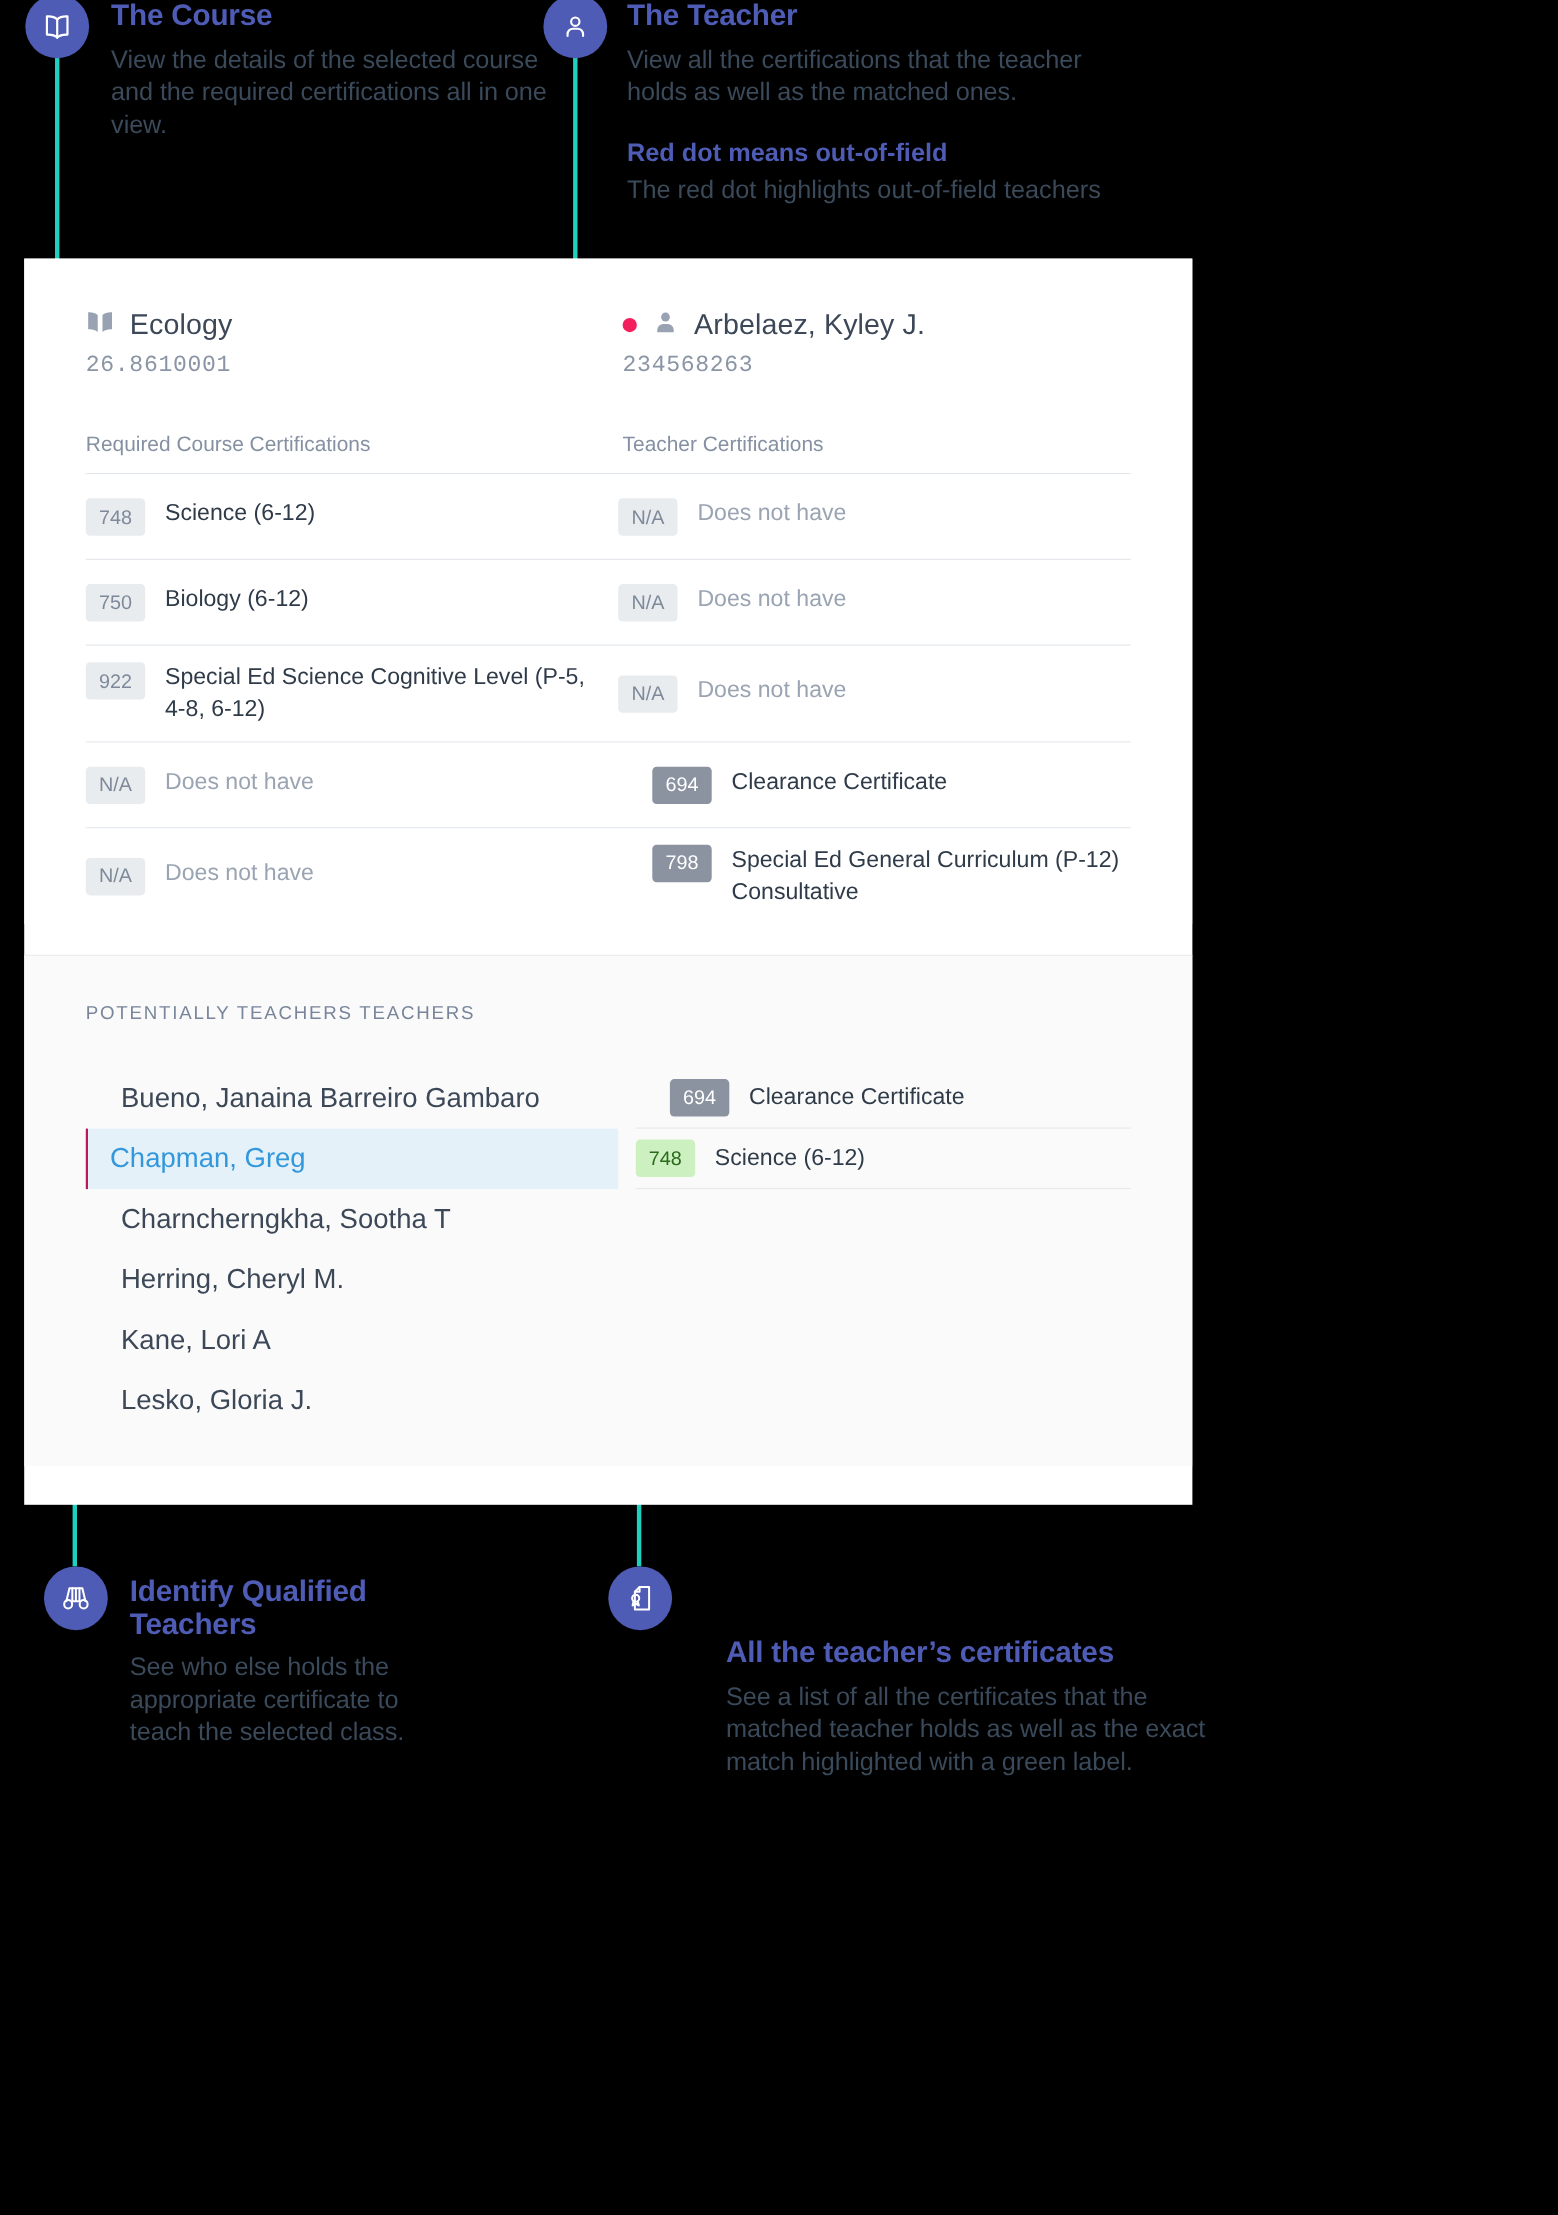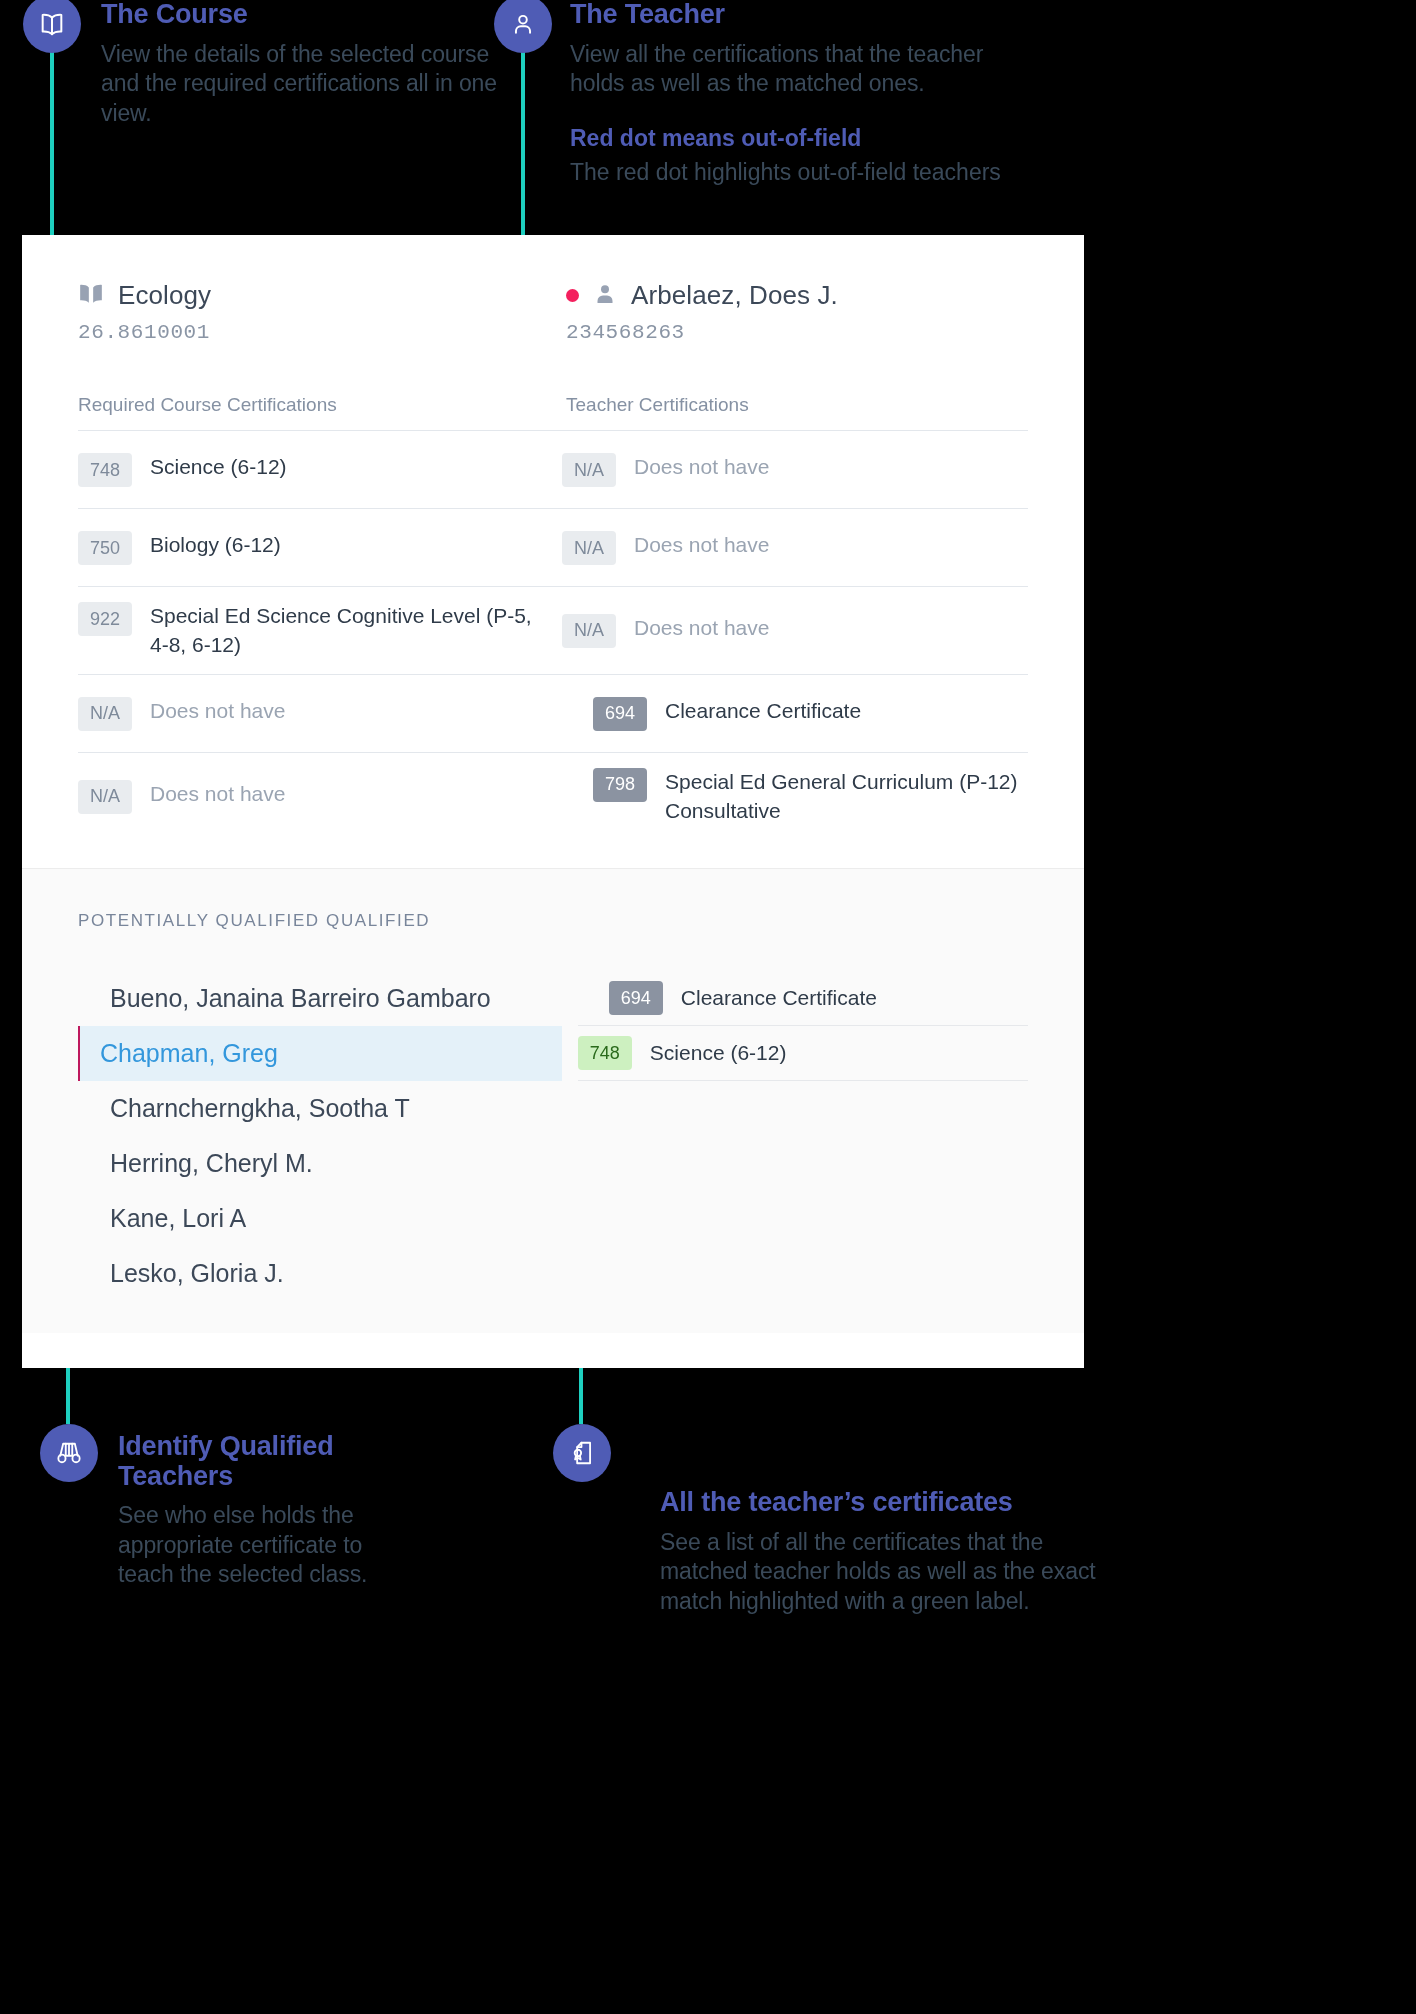--- a/index.html
+++ b/index.html
@@ -280,21 +280,21 @@
 
       <div class="hdr-col right">
         <div class="hdr-title-row">
           <span class="red-dot"></span>
           <span class="ico-person">
             <svg width="24" height="24" viewBox="0 0 24 24" fill="#98a2b3">
               <circle cx="12" cy="7.2" r="4"></circle>
               <path d="M4.5 21v-2a5.5 5.5 0 0 1 5.5-5.5h4a5.5 5.5 0 0 1 5.5 5.5v2z"></path>
             </svg>
           </span>
-          <span class="hdr-name">Arbelaez, Does J.</span>
+          <span class="hdr-name">Arbelaez, Kyley J.</span>
         </div>
         <div class="hdr-code">234568263</div>
       </div>
     </div>
 
     <div class="col-labels">
       <div class="col-label left">Required Course Certifications</div>
       <div class="col-label right">Teacher Certifications</div>
     </div>
 
@@ -352,21 +352,21 @@
         <div class="cert-cell right">
           <span class="badge grey-dark">798</span>
           <span class="cert-text">Special Ed General Curriculum (P-12) Consultative</span>
         </div>
       </div>
 
     </div>
   </div>
 
   <div class="card-bottom" style="margin-top:28px; height:465px;">
-    <div class="section-title">POTENTIALLY QUALIFIED QUALIFIED</div>
+    <div class="section-title">POTENTIALLY TEACHERS TEACHERS</div>
 
     <div class="bottom-cols">
 
       <div class="teachers-col">
         <div class="teacher-item">
           <span>Bueno, Janaina Barreiro Gambaro</span>
         </div>
         <div class="teacher-item selected">
           <span>Chapman, Greg</span>
         </div>

